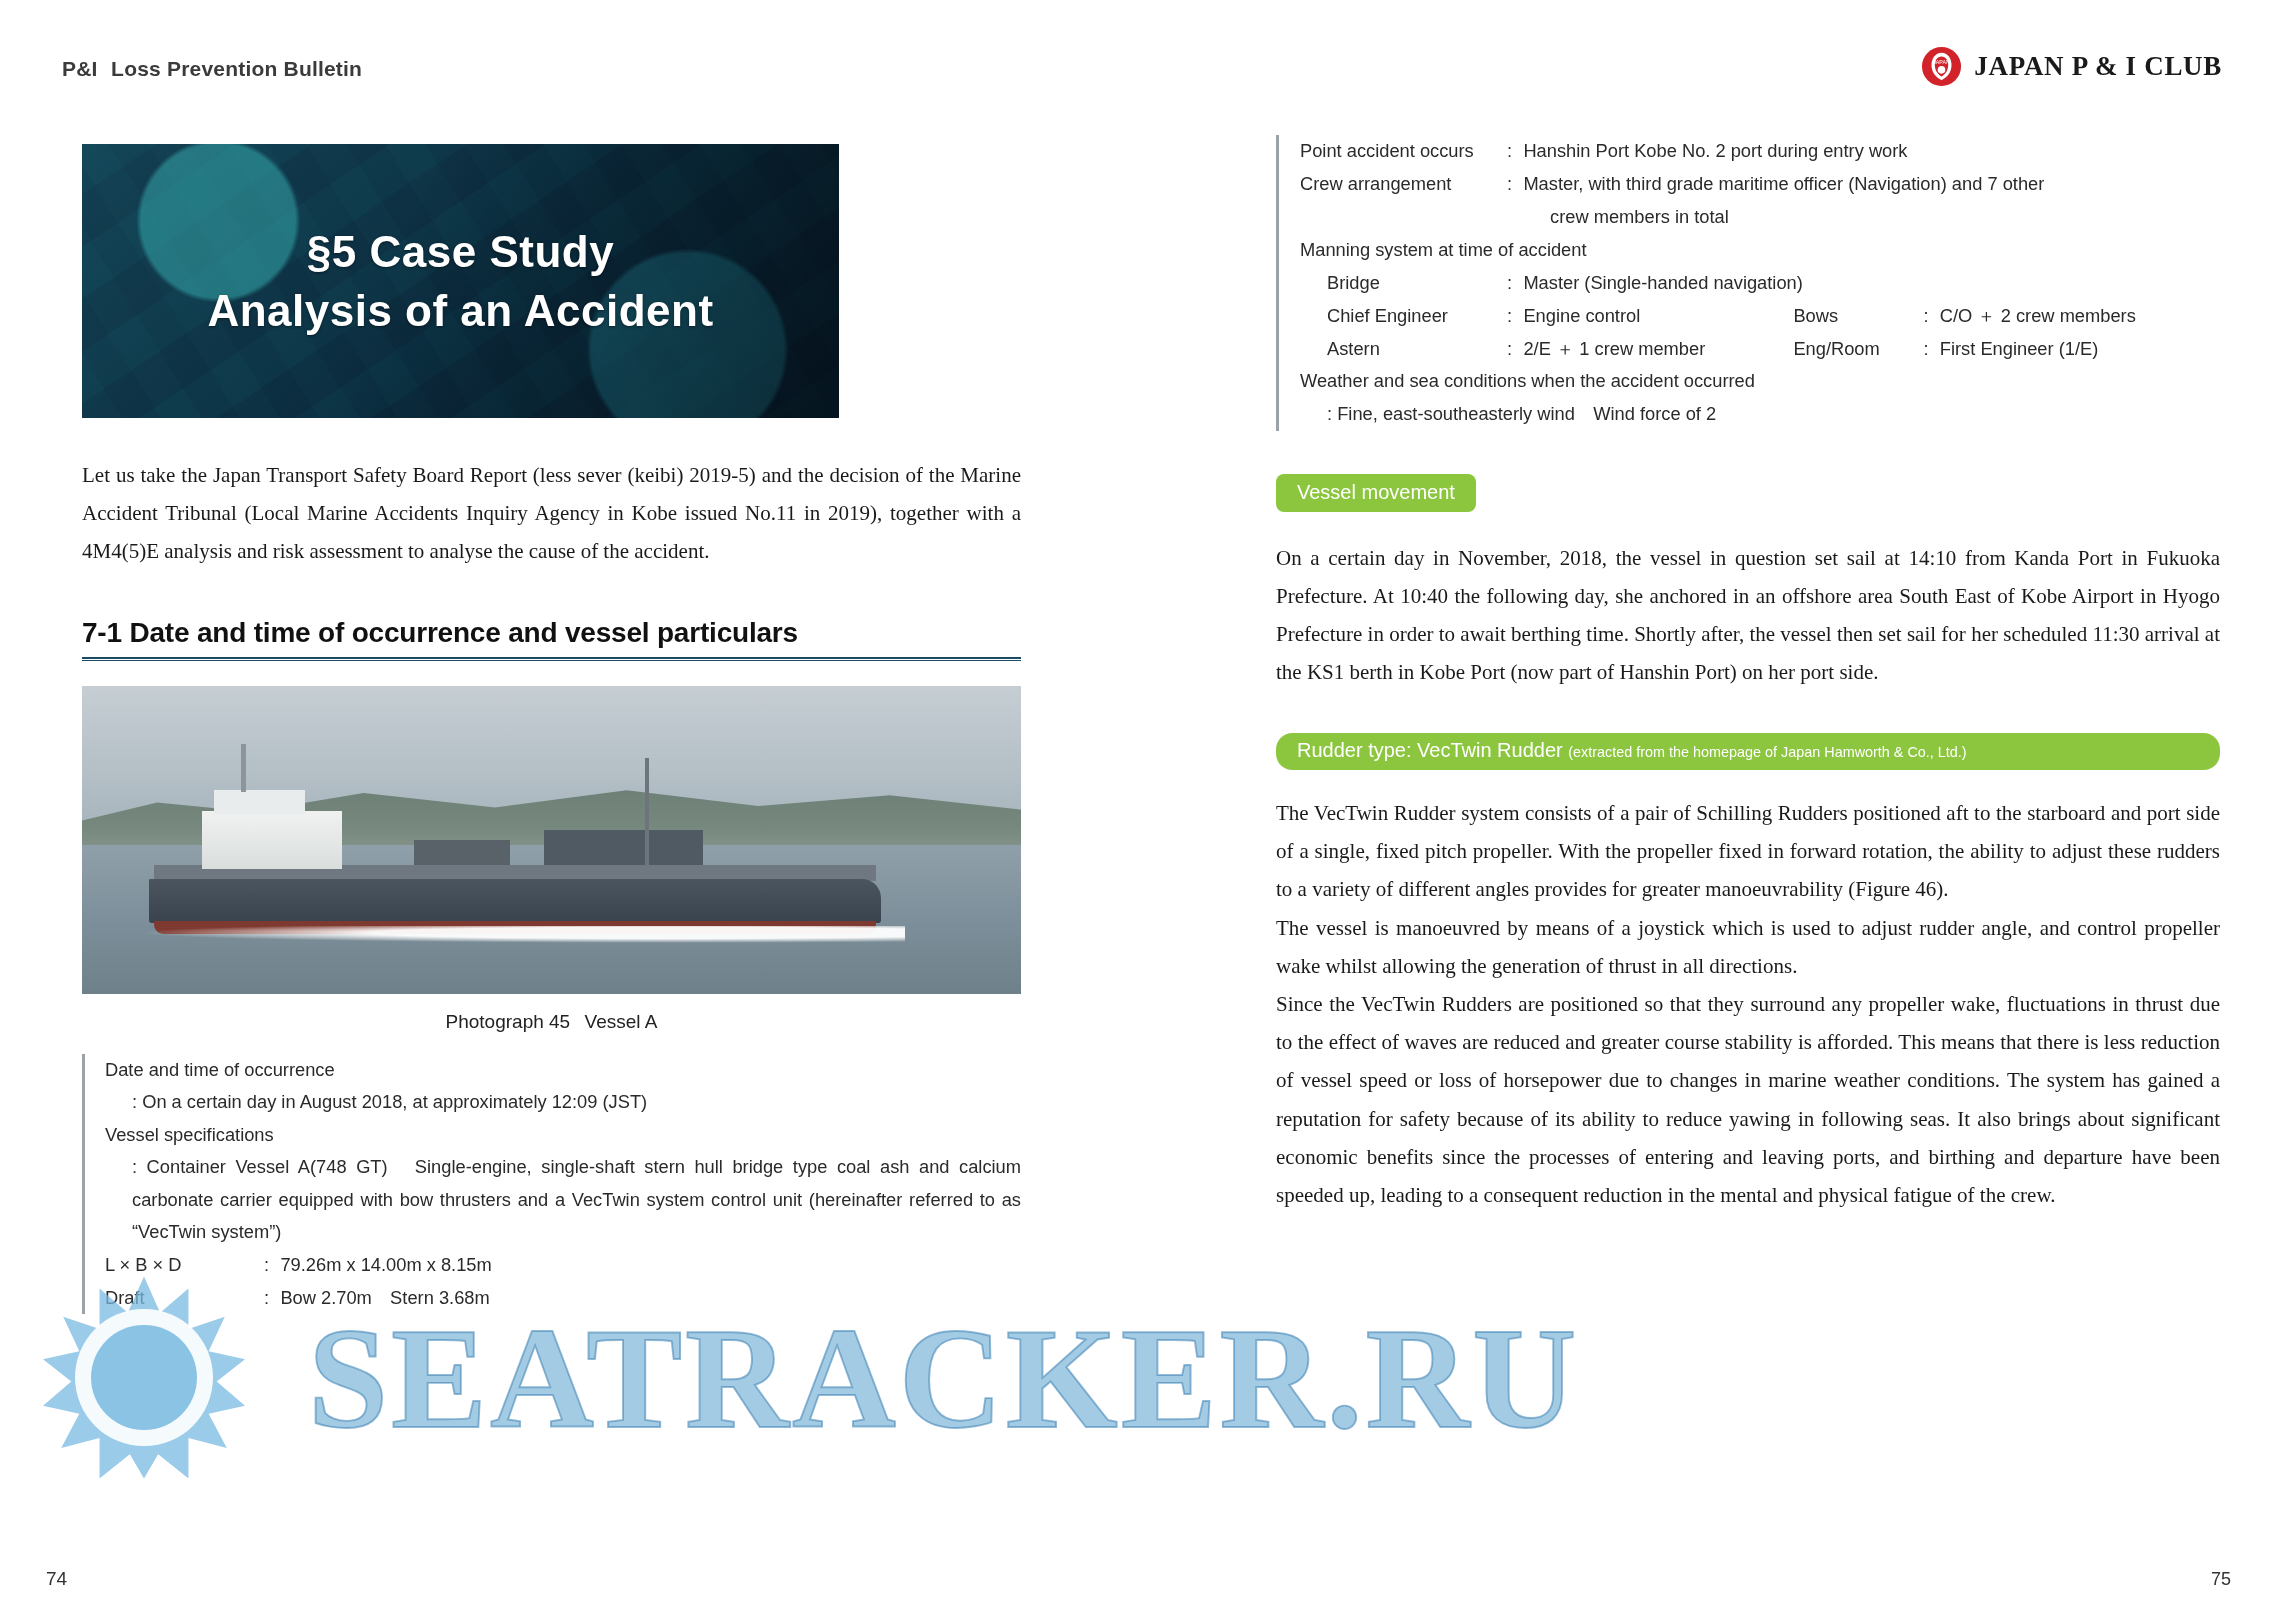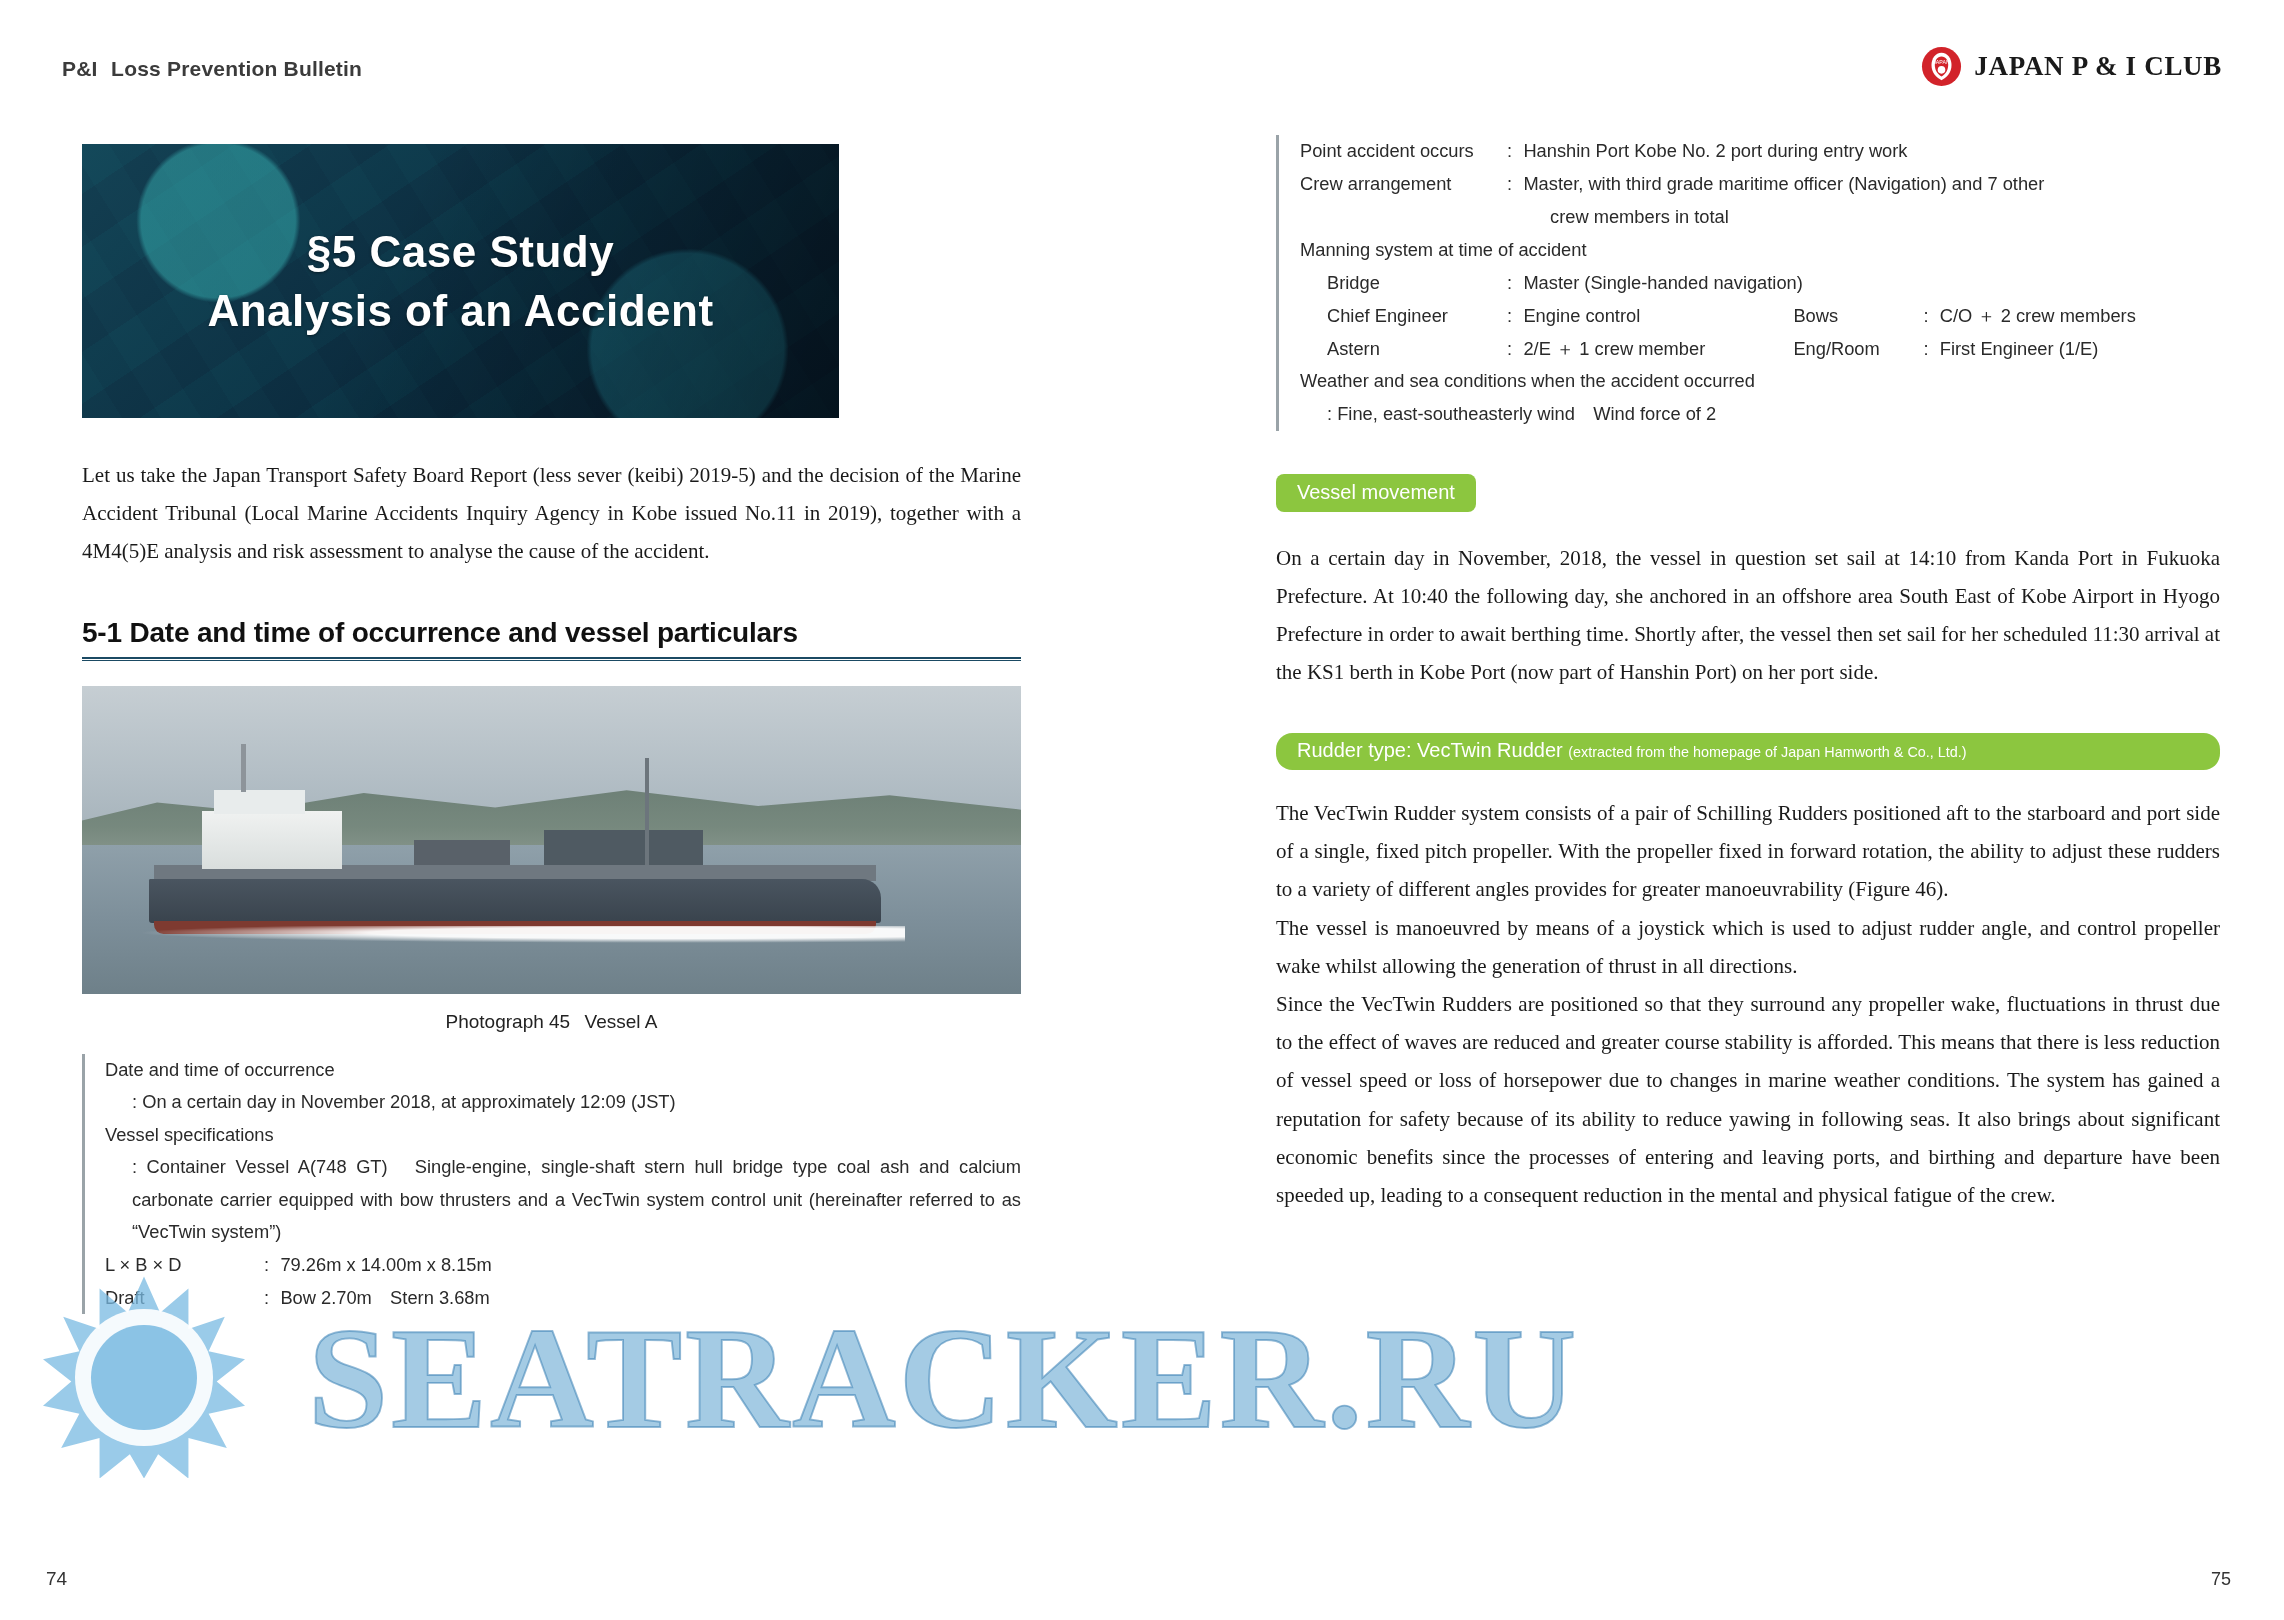--- a/index.html
+++ b/index.html
@@ -287,21 +287,21 @@
   <div class="col-left">
 
     <div class="banner">
       <div class="banner-t1">§5  Case Study</div>
       <div class="banner-t2">Analysis of an Accident</div>
     </div>
 
     <div class="para intro">Let us take the Japan Transport Safety Board Report (less sever (keibi) 2019-5) and the decision of the Marine Accident Tribunal (Local Marine Accidents Inquiry Agency in Kobe issued No.11 in 2019), together with a 4M4(5)E analysis and risk assessment to analyse the cause of the accident.</div>
 
     <div class="sec-head-wrap">
-      <div class="sec-head">5-1 Date and time of occurrence and vessel particulars</div>
+      <div class="sec-head">7-1 Date and time of occurrence and vessel particulars</div>
       <div class="sec-rule"></div>
     </div>
 
     <div class="photo">
       <div class="ph-sky"></div>
       <div class="ph-hill"></div>
       <div class="ph-sea"></div>
       <div class="ph-crane2"></div>
       <div class="ph-crane"></div>
       <div class="ph-mast2"></div>
@@ -313,21 +313,21 @@
       <div class="ph-mast"></div>
       <div class="ph-wake"></div>
     </div>
 
     <div class="ph-cap">
       <span>Photograph 45</span><span class="gap"></span><span>Vessel A</span>
     </div>
 
     <div class="specblock">
       <div>Date and time of occurrence</div>
-      <div class="sp-ind">: On a certain day in November 2018, at approximately 12:09 (JST)</div>
+      <div class="sp-ind">: On a certain day in August 2018, at approximately 12:09 (JST)</div>
       <div>Vessel specifications</div>
       <div class="sp-ind just">: Container  Vessel  A(748  GT)　Single-engine,  single-shaft  stern  hull  bridge  type coal ash and calcium carbonate carrier equipped with bow thrusters and a VecTwin system control unit (hereinafter referred to as “VecTwin system”)</div>
       <div class="sp-row">
         <span class="sp-label">L × B × D</span>
         <span class="sp-colon">:</span>
         <span class="sp-val">79.26m x 14.00m x 8.15m</span>
       </div>
       <div class="sp-row">
         <span class="sp-label">Draft</span>
         <span class="sp-colon">:</span>

